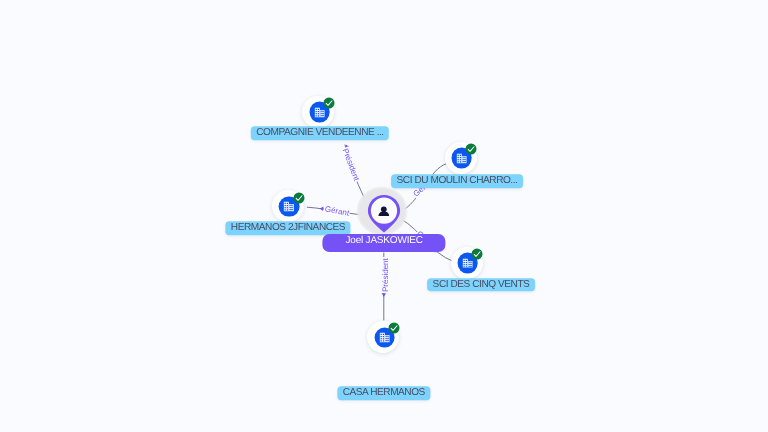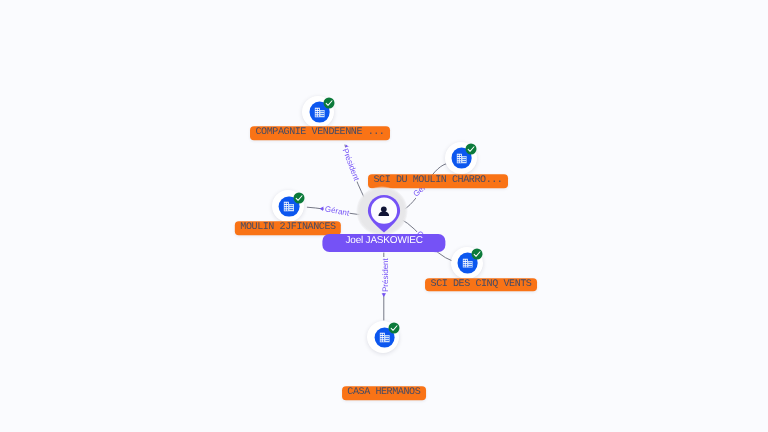--- a/index.html
+++ b/index.html
@@ -13,25 +13,25 @@
         transform:translate(-50%,-50%);}
   .disc{position:absolute;border-radius:50%;background:#fff;
         transform:translate(-50%,-50%);
         box-shadow:0 1px 4px rgba(30,30,60,.13);}
   .bluec{position:absolute;border-radius:50%;background:#0c57ef;
          transform:translate(-50%,-50%);
          display:flex;align-items:center;justify-content:center;}
   .check{position:absolute;border-radius:50%;background:#0b7a3a;
          transform:translate(-50%,-50%);
          display:flex;align-items:center;justify-content:center;}
-  .lbl{position:absolute;background:#f97316;border-radius:4px;
+  .lbl{position:absolute;background:#7dd3fc;border-radius:4px;
        color:#474c64;font-size:10.1px;line-height:13.7px;padding:0 5.5px;
        letter-spacing:-0.45px;height:13.7px;
        white-space:nowrap;transform:translate(-50%,-50%);
-       box-shadow:0 1px 3px rgba(40,40,80,.085);font-family:Liberation Mono, monospace;}
+       box-shadow:0 1px 3px rgba(40,40,80,.085);}
   .pill{position:absolute;background:#7552f6;border-radius:7px;
         color:#fff;font-size:10px;line-height:14.9px;padding:0 23px;
         letter-spacing:-0.2px;height:18px;
         white-space:nowrap;transform:translate(-50%,-50%);}
   .elbl{position:absolute;color:#7552f6;font-size:8px;white-space:nowrap;
         line-height:10px;transform-origin:0 50%;background:#fafbfe;
         padding:0 1px;}
 </style>
 </head>
 <body>
@@ -114,21 +114,21 @@
 <rect x="58" y="55" width="37" height="7"></rect>
 <rect x="58" y="77" width="37" height="7"></rect>
 </g>
           </svg>
         </div>
         <div class="check" style="left: 471px; top: 149.2px; width: 11px; height: 11px;">
           <svg width="11.2" height="11.2" viewBox="0 0 24 24">
 <path fill="none" stroke="#ffffff" stroke-width="2.2" stroke-linecap="round" stroke-linejoin="round" d="M5.8 12.6 L9.9 16.9 L18.6 6.9"></path>
           </svg>
         </div>
-        <div class="lbl" style="left: 438px; top: 181.2px;">SCI DU MOULIN CHARRO...</div>
+        <div class="lbl" style="left: 457px; top: 181.2px;">SCI DU MOULIN CHARRO...</div>
       </div>
       <div>
         <div class="disc" style="left: 288.1px; top: 206.1px; width: 32px; height: 32px;"></div>
         <div class="bluec" style="left: 289.2px; top: 206.7px; width: 20.8px; height: 20.8px;">
           <svg width="10.4" height="9.8" viewBox="0 0 104 98">
 <path fill="#ffffff" d="M0 0 h52 v98 h-52 z"></path>
 <path fill="#cfe2fb" d="M52 24 h52 v74 h-52 z"></path>
 <g fill="#0c57ef">
 <rect x="9" y="11" width="13" height="13"></rect>
               <rect x="31" y="11" width="13" height="13"></rect>
@@ -142,21 +142,21 @@
 <rect x="58" y="55" width="37" height="7"></rect>
 <rect x="58" y="77" width="37" height="7"></rect>
 </g>
           </svg>
         </div>
         <div class="check" style="left: 298.5px; top: 197.6px; width: 11px; height: 11px;">
           <svg width="11.2" height="11.2" viewBox="0 0 24 24">
 <path fill="none" stroke="#ffffff" stroke-width="2.2" stroke-linecap="round" stroke-linejoin="round" d="M5.8 12.6 L9.9 16.9 L18.6 6.9"></path>
           </svg>
         </div>
-        <div class="lbl" style="left: 288px; top: 228.4px;">MOULIN 2JFINANCES</div>
+        <div class="lbl" style="left: 288px; top: 228.4px;">HERMANOS 2JFINANCES</div>
       </div>
       <div>
         <div class="disc" style="left: 466.5px; top: 262.6px; width: 32px; height: 32px;"></div>
         <div class="bluec" style="left: 467.6px; top: 263.2px; width: 20.8px; height: 20.8px;">
           <svg width="10.4" height="9.8" viewBox="0 0 104 98">
 <path fill="#ffffff" d="M0 0 h52 v98 h-52 z"></path>
 <path fill="#cfe2fb" d="M52 24 h52 v74 h-52 z"></path>
 <g fill="#0c57ef">
 <rect x="9" y="11" width="13" height="13"></rect>
               <rect x="31" y="11" width="13" height="13"></rect>

